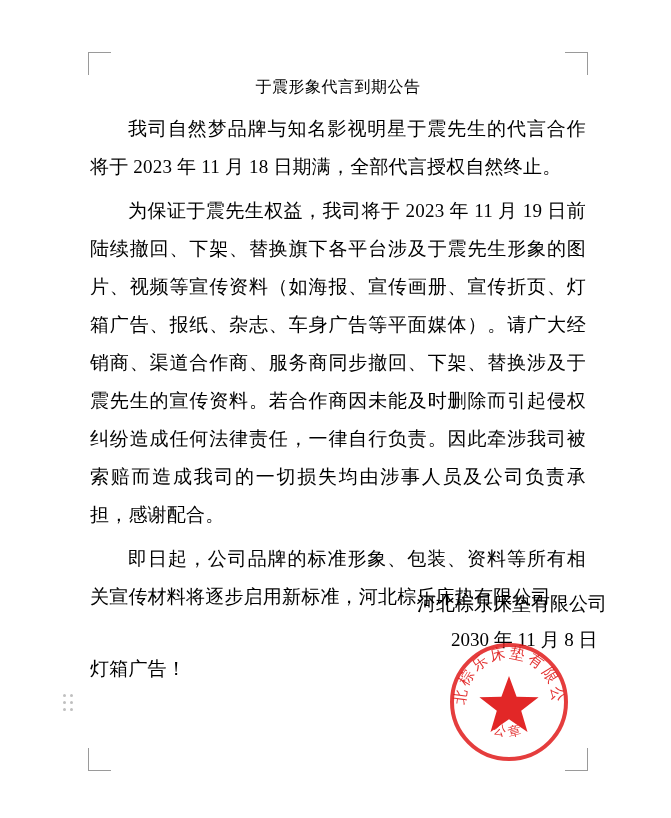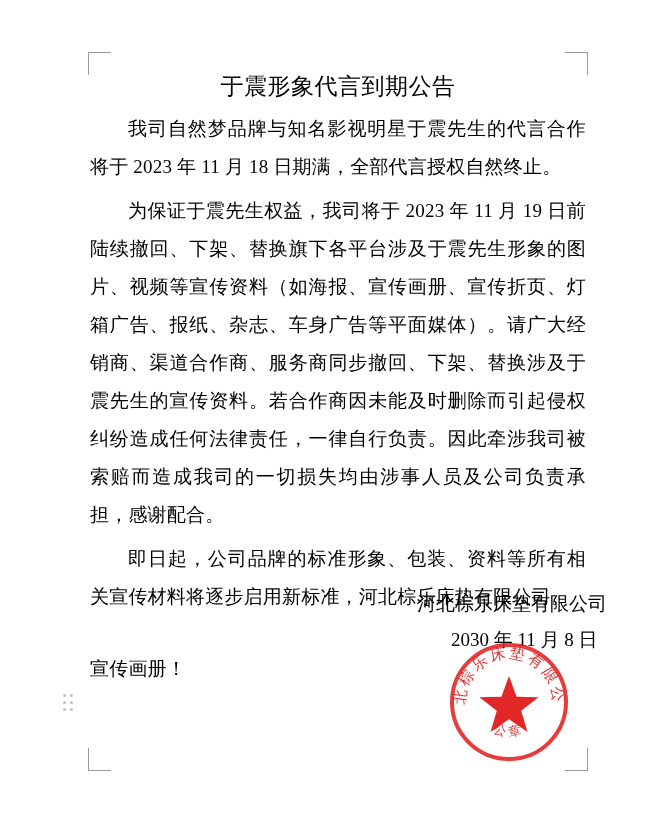--- a/index.html
+++ b/index.html
@@ -59,21 +59,21 @@
 
   #content {
     position: absolute;
     left: 90px;
     top: 70px;
     width: 496px;
   }
 
   .doc-title {
     text-align: center;
-    font-size: 23px;
+    font-size: 16px;
     line-height: 34px;
     letter-spacing: 0.5px;
     margin: 0 0 6px 0;
     font-weight: normal;
   }
 
   .salutation {
     font-size: 19px;
     line-height: 38px;
     margin: 0 0 2px 0;
@@ -148,21 +148,21 @@
 
     <h1 class="doc-title">于震形象代言到期公告</h1>
 
 
     <p class="para">我司自然梦品牌与知名影视明星于震先生的代言合作将于 2023 年 11 月 18 日期满，全部代言授权自然终止。</p>
 
     <p class="para gap">为保证于震先生权益，我司将于 2023 年 11 月 19 日前陆续撤回、下架、替换旗下各平台涉及于震先生形象的图片、视频等宣传资料（如海报、宣传画册、宣传折页、灯箱广告、报纸、杂志、车身广告等平面媒体）。请广大经销商、渠道合作商、服务商同步撤回、下架、替换涉及于震先生的宣传资料。若合作商因未能及时删除而引起侵权纠纷造成任何法律责任，一律自行负责。因此牵涉我司被索赔而造成我司的一切损失均由涉事人员及公司负责承担，感谢配合。</p>
 
     <p class="para gap">即日起，公司品牌的标准形象、包装、资料等所有相关宣传材料将逐步启用新标准，河北棕乐床垫有限公司。</p>
 
-    <p class="notice-line">宣传画册！</p>
+    <p class="notice-line">灯箱广告！</p>
   </div>
 
   <div id="signature">
     <div class="sig-line" id="sig-company">河北棕乐床垫有限公司</div>
     <div class="sig-line" id="sig-date">2030 年 11 月 8 日</div>
   </div>
 
   <div id="seal">
     <svg width="128" height="128" viewBox="0 0 128 128" aria-hidden="true">
       <defs>

